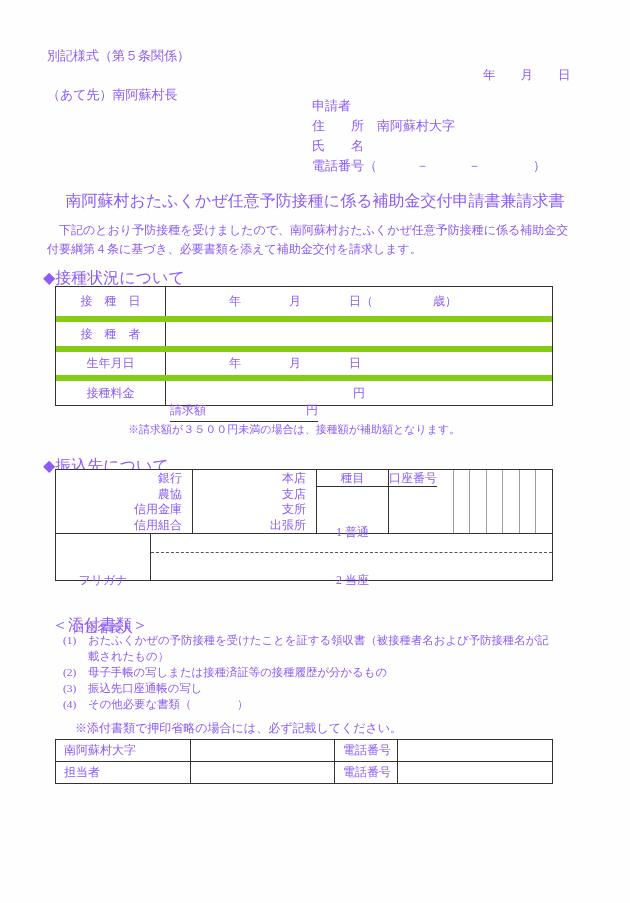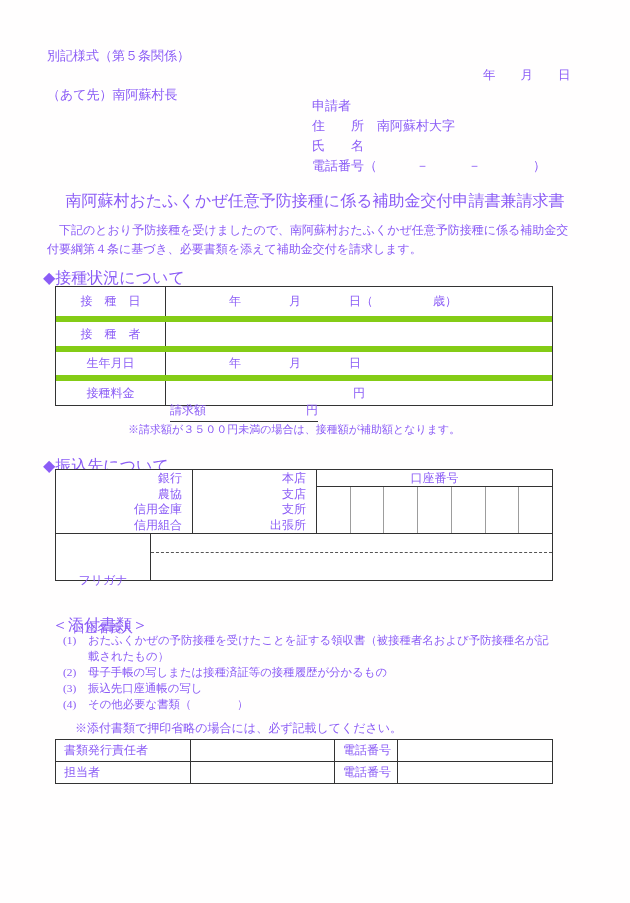--- a/index.html
+++ b/index.html
@@ -43,21 +43,21 @@
   .tbl2-top { display:flex; height:63px; }
   .cell-bank   { width:137px; flex:none; border-right:1px solid #333; box-sizing:border-box;
                  text-align:right; padding:1px 10px 0 0; font-size:12px; line-height:15.5px; }
   .cell-branch { width:124px; flex:none; border-right:1px solid #333; box-sizing:border-box;
                  text-align:right; padding:1px 10px 0 0; font-size:12px; line-height:15.5px; }
   .cell-type { width:72px; flex:none; border-right:1px solid #333; box-sizing:border-box;
                display:flex; flex-direction:column; }
   .sub-header { height:16px; flex:none; border-bottom:1px solid #333; text-align:center;
                 font-size:12px; line-height:16px; white-space:pre; }
   .cell-type-body { flex:1; text-align:center; font-size:12px; line-height:16px; padding-top:5px; white-space:pre; }
-  .cell-acct { flex:1; display:flex; flex-direction:column; }
+  .cell-acct { flex:1; display:flex; flex-direction:row; }
   .acct-cells { flex:1; display:flex; }
   .acct-cell { flex:1; border-left:1px solid #9d9d9d; }
   .acct-cell:first-child { border-left:none; }
   .tbl2-bottom { display:flex; height:46px; border-top:1px solid #333; }
   .cell-holder-label { width:95px; flex:none; border-right:1px solid #333; box-sizing:border-box;
                        text-align:center; font-size:12px; line-height:16px; padding-top:6px; white-space:pre; }
   .cell-holder { flex:1; position:relative; }
   .holder-dashed { position:absolute; left:0; right:0; top:18px; border-top:1px dashed #555; }
 
   
@@ -134,20 +134,27 @@
         <div>農協</div>
         <div>信用金庫</div>
         <div>信用組合</div>
       </div>
       <div class="cell-branch">
         <div>本店</div>
         <div>支店</div>
         <div>支所</div>
         <div>出張所</div>
       </div>
+      <div class="cell-type">
+        <div class="sub-header">種目</div>
+        <div class="cell-type-body">
+          <div>1 普通</div>
+          <div>2 当座</div>
+        </div>
+      </div>
       <div class="cell-acct">
         <div class="sub-header">口座番号</div>
         <div class="acct-cells">
             <div class="acct-cell"></div>
             <div class="acct-cell"></div>
             <div class="acct-cell"></div>
             <div class="acct-cell"></div>
             <div class="acct-cell"></div>
             <div class="acct-cell"></div>
             <div class="acct-cell"></div>
@@ -183,21 +190,21 @@
     <div class="attach-item">
       <div class="attach-num">(4)</div>
       <div class="attach-text">その他必要な書類（　　　　）</div>
     </div>
   </div>
 
   <div class="abs t12" style="left:75px; top:721px;">※添付書類で押印省略の場合には、必ず記載してください。</div>
 
   <div class="abs tbl3">
     <div class="tbl3-row">
-      <div class="c1">書類発行責任者</div>
+      <div class="c1">南阿蘇村大字</div>
       <div class="c2"></div>
       <div class="c3">電話番号</div>
       <div class="c4"></div>
     </div>
     <div class="tbl3-row">
       <div class="c1">担当者</div>
       <div class="c2"></div>
       <div class="c3">電話番号</div>
       <div class="c4"></div>
     </div>

